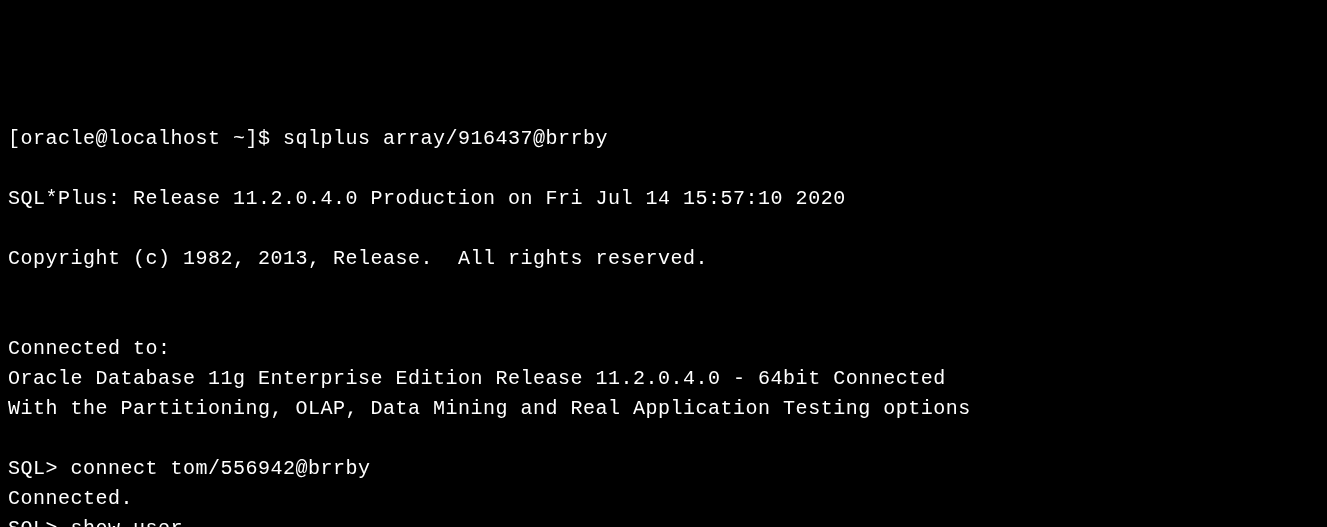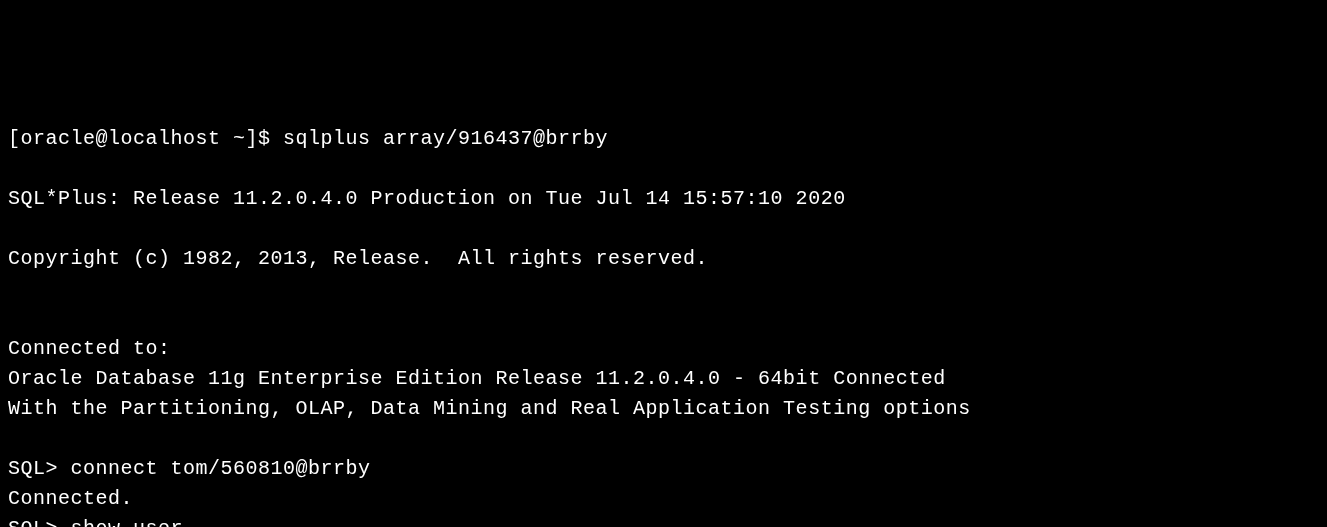--- a/index.html
+++ b/index.html
@@ -17,30 +17,30 @@
       min-height: 1.5em;
     }
   </style>
 </head>
 <body>
 
 
 
 <div><span class="line"><span>[oracle@localhost ~]$ </span><span>sqlplus array/916437@brrby</span></span>
 <span class="line"></span>
-<span class="line">SQL*Plus: Release 11.2.0.4.0 Production on Tue Jul 14 15:57:10 2020</span>
+<span class="line">SQL*Plus: Release 11.2.0.4.0 Production on Fri Jul 14 15:57:10 2020</span>
 <span class="line"></span>
 <span class="line">Copyright (c) 1982, 2013, Release.  All rights reserved.</span>
 <span class="line"></span>
 <span class="line"></span>
 <span class="line">Connected to:</span>
 <span class="line">Oracle Database 11g Enterprise Edition Release 11.2.0.4.0 - 64bit Connected</span>
 <span class="line">With the Partitioning, OLAP, Data Mining and Real Application Testing options</span>
 <span class="line"></span>
-<span class="line"><span>SQL&gt; </span><span>connect tom/560810@brrby</span></span>
+<span class="line"><span>SQL&gt; </span><span>connect tom/556942@brrby</span></span>
 <span class="line">Connected.</span>
 <span class="line"><span>SQL&gt; </span><span>show user</span></span>
 
 
 
 </div>
 
 
 
 

